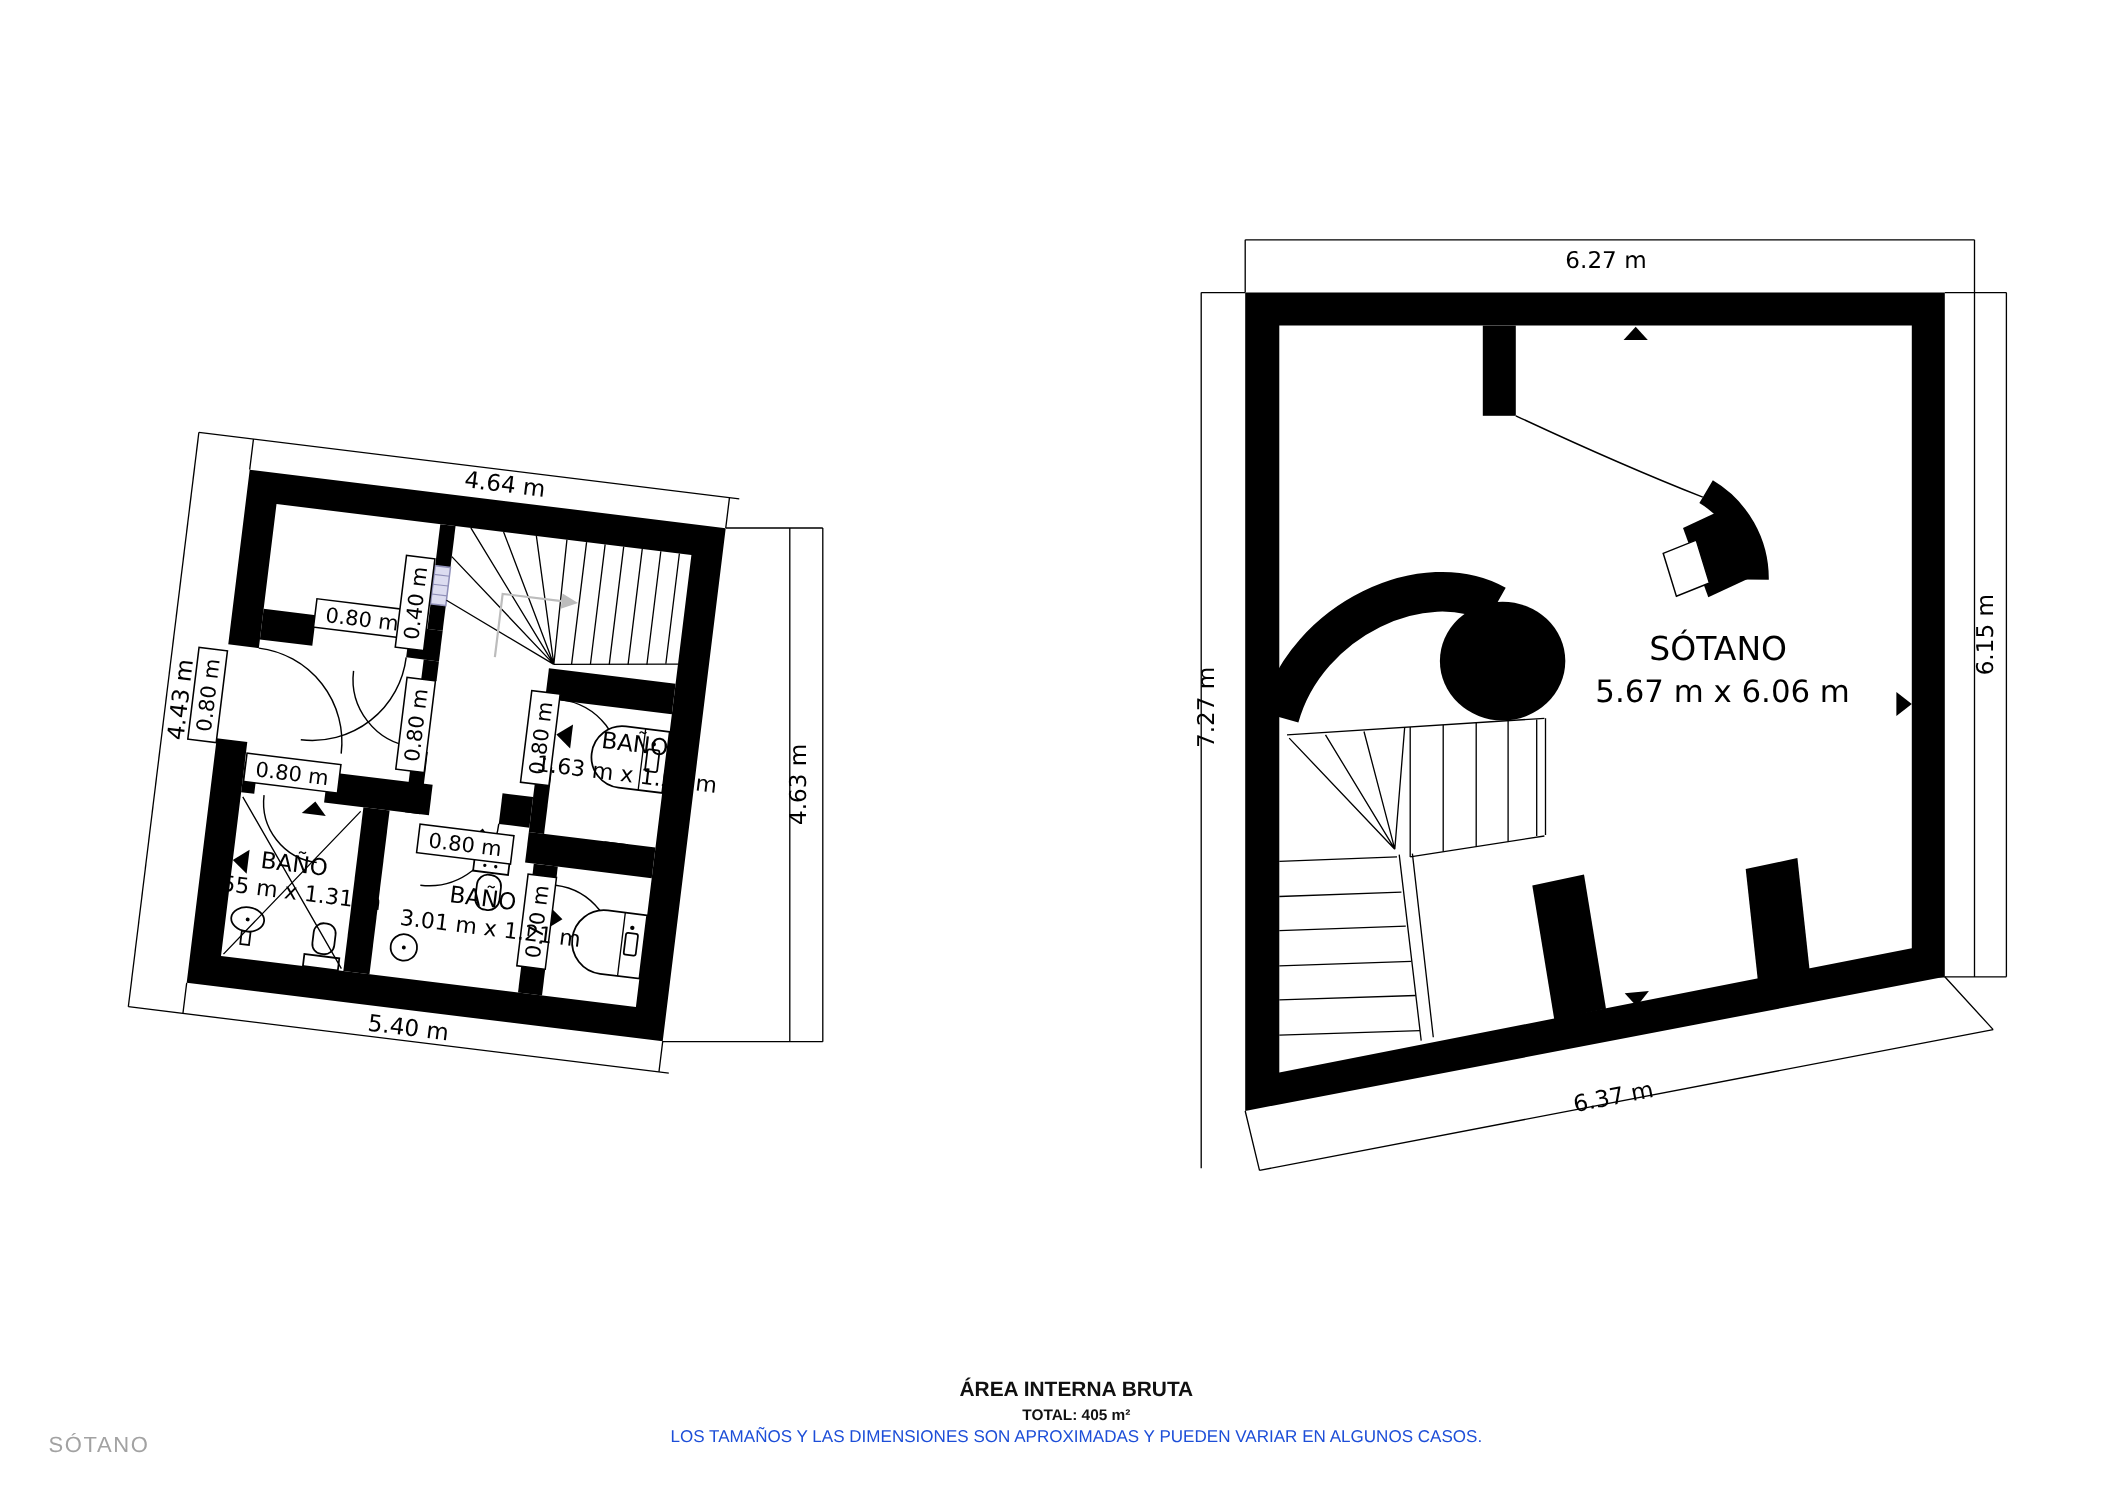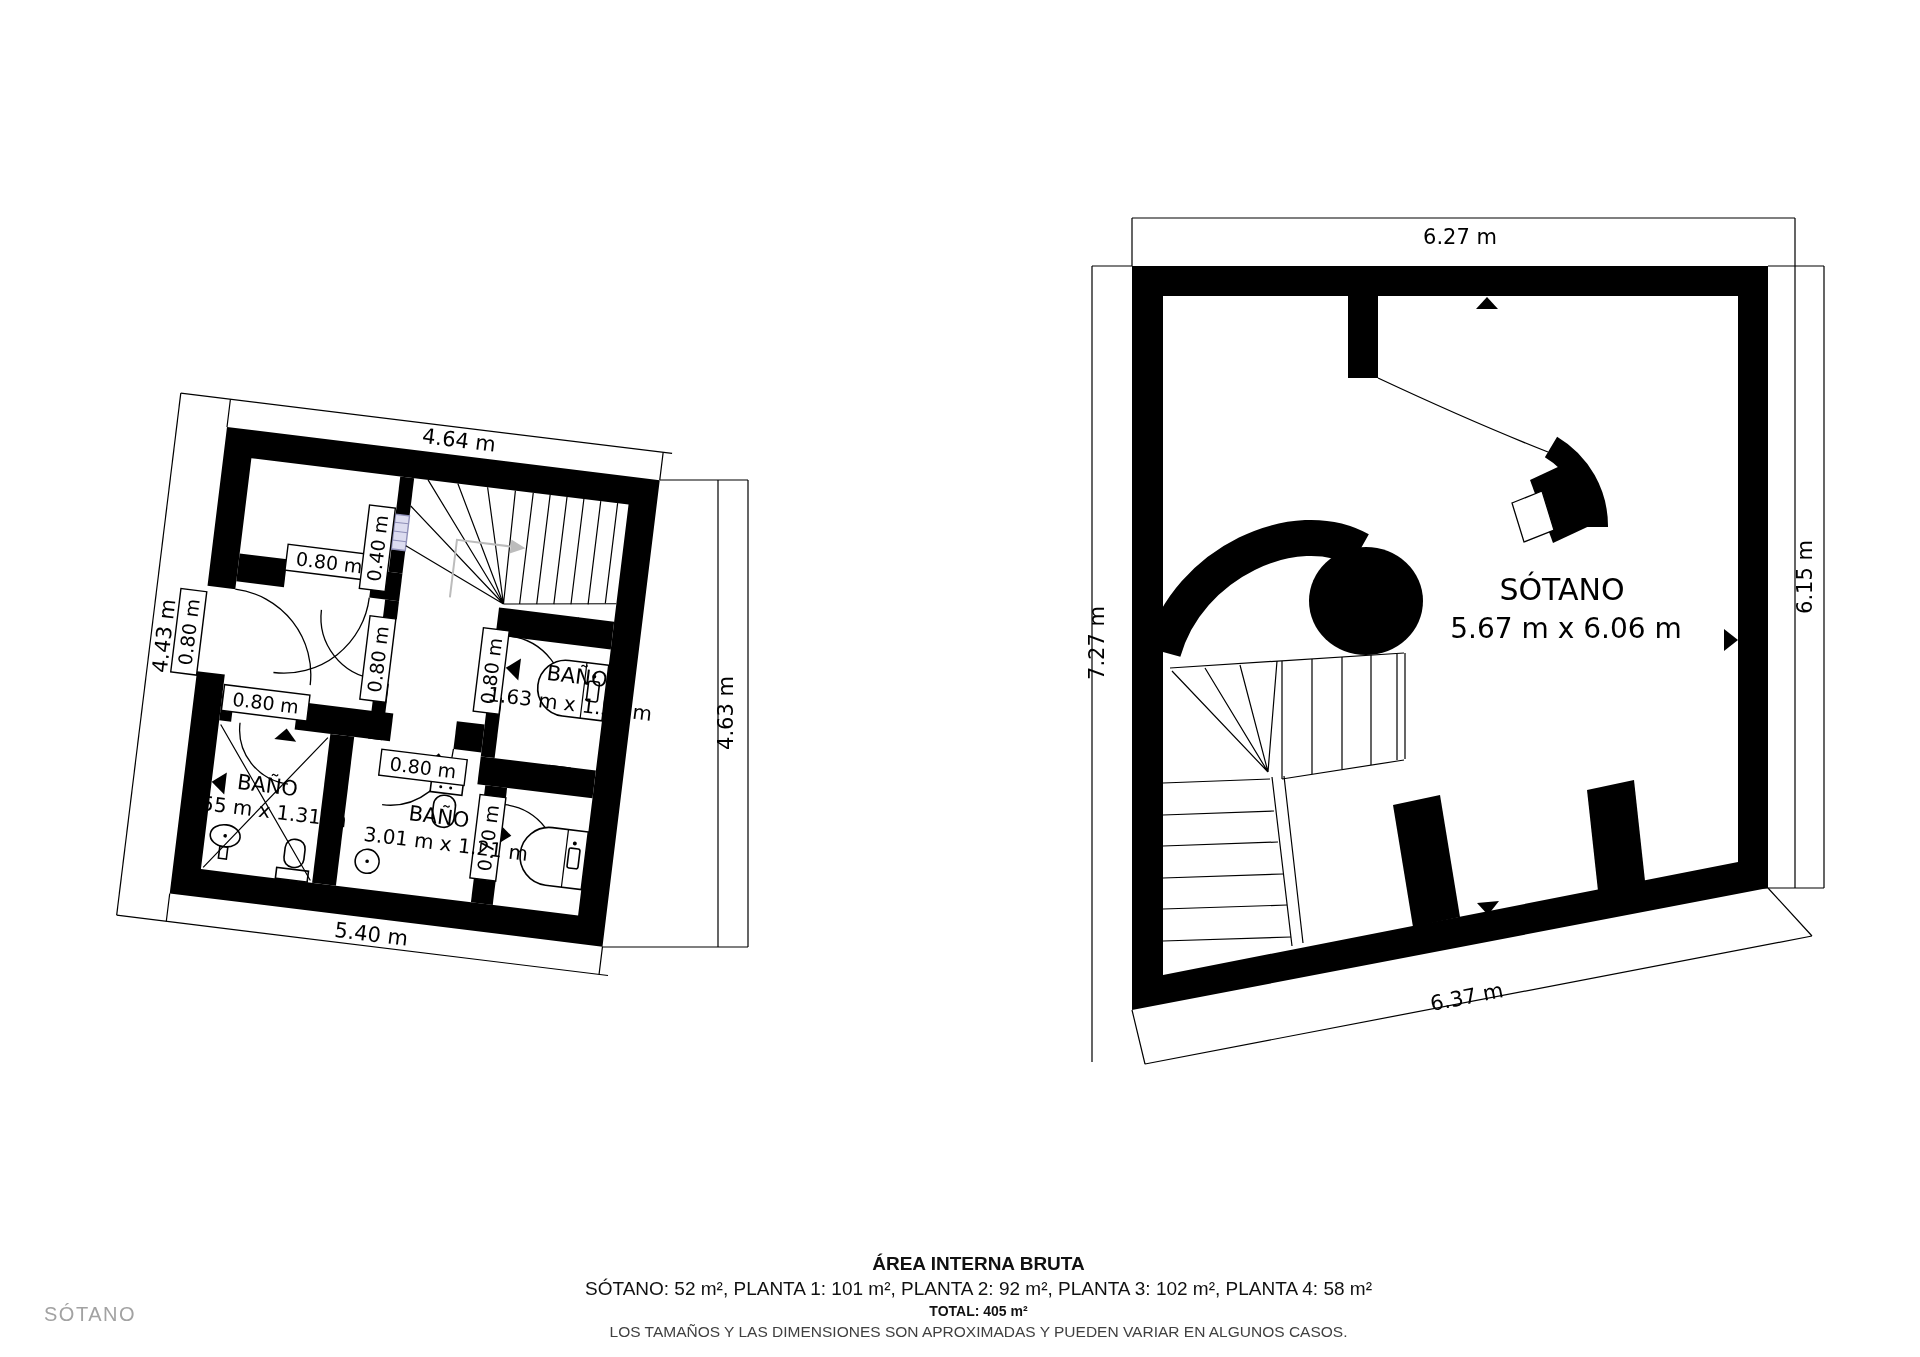--- a/index.html
+++ b/index.html
@@ -16,21 +16,21 @@
   .hair{stroke:#000;stroke-width:1.2;fill:none;}
   .arc{stroke:#000;stroke-width:1.3;fill:none;}
   .fixture{stroke:#000;stroke-width:1.6;fill:#ffffff;}
   .labelbox{fill:#ffffff;stroke:#000;stroke-width:1.4;}
   .wall{fill:#000;}
   .footer{position:absolute;left:0;right:0;top:1253px;text-align:center;
           font-family:"Liberation Sans",sans-serif;color:#111;padding-left:37px;}
   .footer .line1{font-size:19px;font-weight:600;margin:0 0 3px 0;}
   .footer .line2{font-size:19px;font-weight:500;margin:0 0 3px 0;}
   .footer .line3{font-size:14px;font-weight:600;margin:0 0 4px 0;}
-  .footer .line4{font-size:15.5px;font-weight:400;color:#404040;}
+  .footer .line4{font-size:15.5px;font-weight:400;color:#1d4ed8;}
   .floor-tag{position:absolute;left:44px;top:1303px;font-family:"Liberation Sans",sans-serif;
              font-size:20px;color:#a2a2a2;letter-spacing:1.5px;}
 </style>
 </head>
 <body>
 
 <div class="canvas">
 
 <svg width="1920" height="1357" viewBox="0 0 1920 1357">
 
@@ -224,20 +224,19 @@
       <polygon points="1477,903 1499,901 1488,915"></polygon>
     </g>
 
     <text class="big-room-name" x="1562" y="600" text-anchor="middle">SÓTANO</text>
     <text class="big-room-dims" x="1566" y="638" text-anchor="middle">5.67 m x 6.06 m</text>
   </g>
 </svg>
 
 <div class="footer">
   <div class="line1">ÁREA INTERNA BRUTA</div>
-  <div class="line2">SÓTANO: 52 m², PLANTA 1: 101 m², PLANTA 2: 92 m², PLANTA 3: 102 m², PLANTA 4: 58 m²</div>
   <div class="line3">TOTAL: 405 m²</div>
   <div class="line4">LOS TAMAÑOS Y LAS DIMENSIONES SON APROXIMADAS Y PUEDEN VARIAR EN ALGUNOS CASOS.</div>
 </div>
 
 <div class="floor-tag">SÓTANO</div>
 
 </div>
 
 </body></html>

